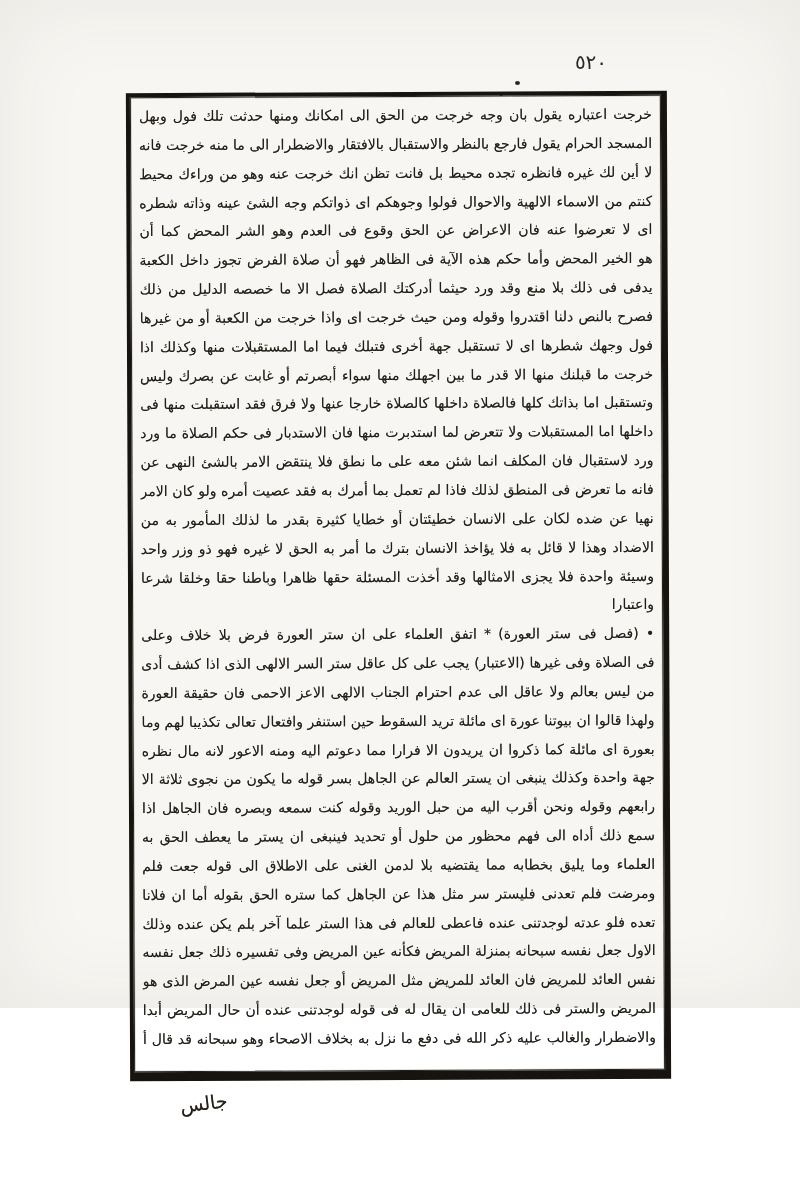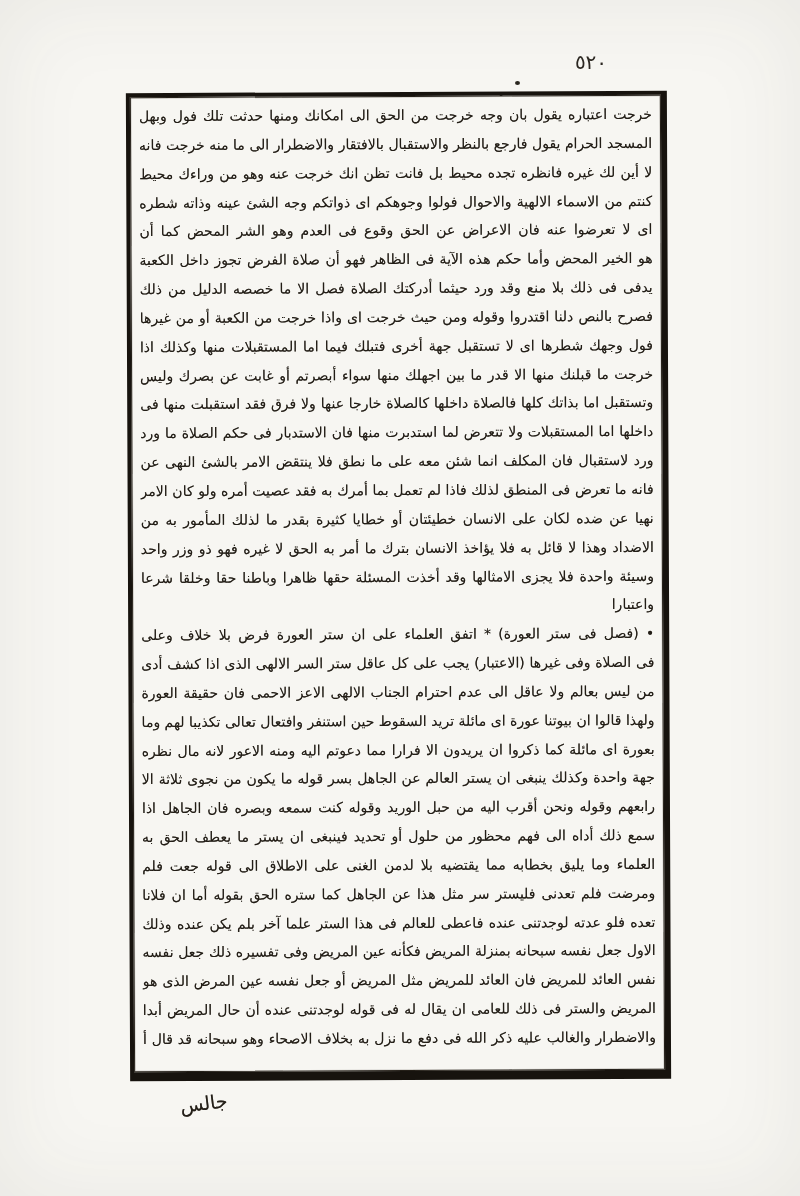--- a/index.html
+++ b/index.html
@@ -6,21 +6,21 @@
     margin: 0;
     padding: 0;
     width: 800px;
     height: 1196px;
     overflow: hidden;
     background: #ffffff;
   }
   .page {
     position: relative;
     width: 800px;
-    height: 1196px;
+    height: 1008px;
     background: #f7f6f2;
     box-shadow: inset 0 0 90px rgba(60,55,45,0.07);
     font-family: "DejaVu Sans", sans-serif;
   }
   
   .folio {
     position: absolute;
     top: 50px;
     left: 556px;
     width: 70px;

